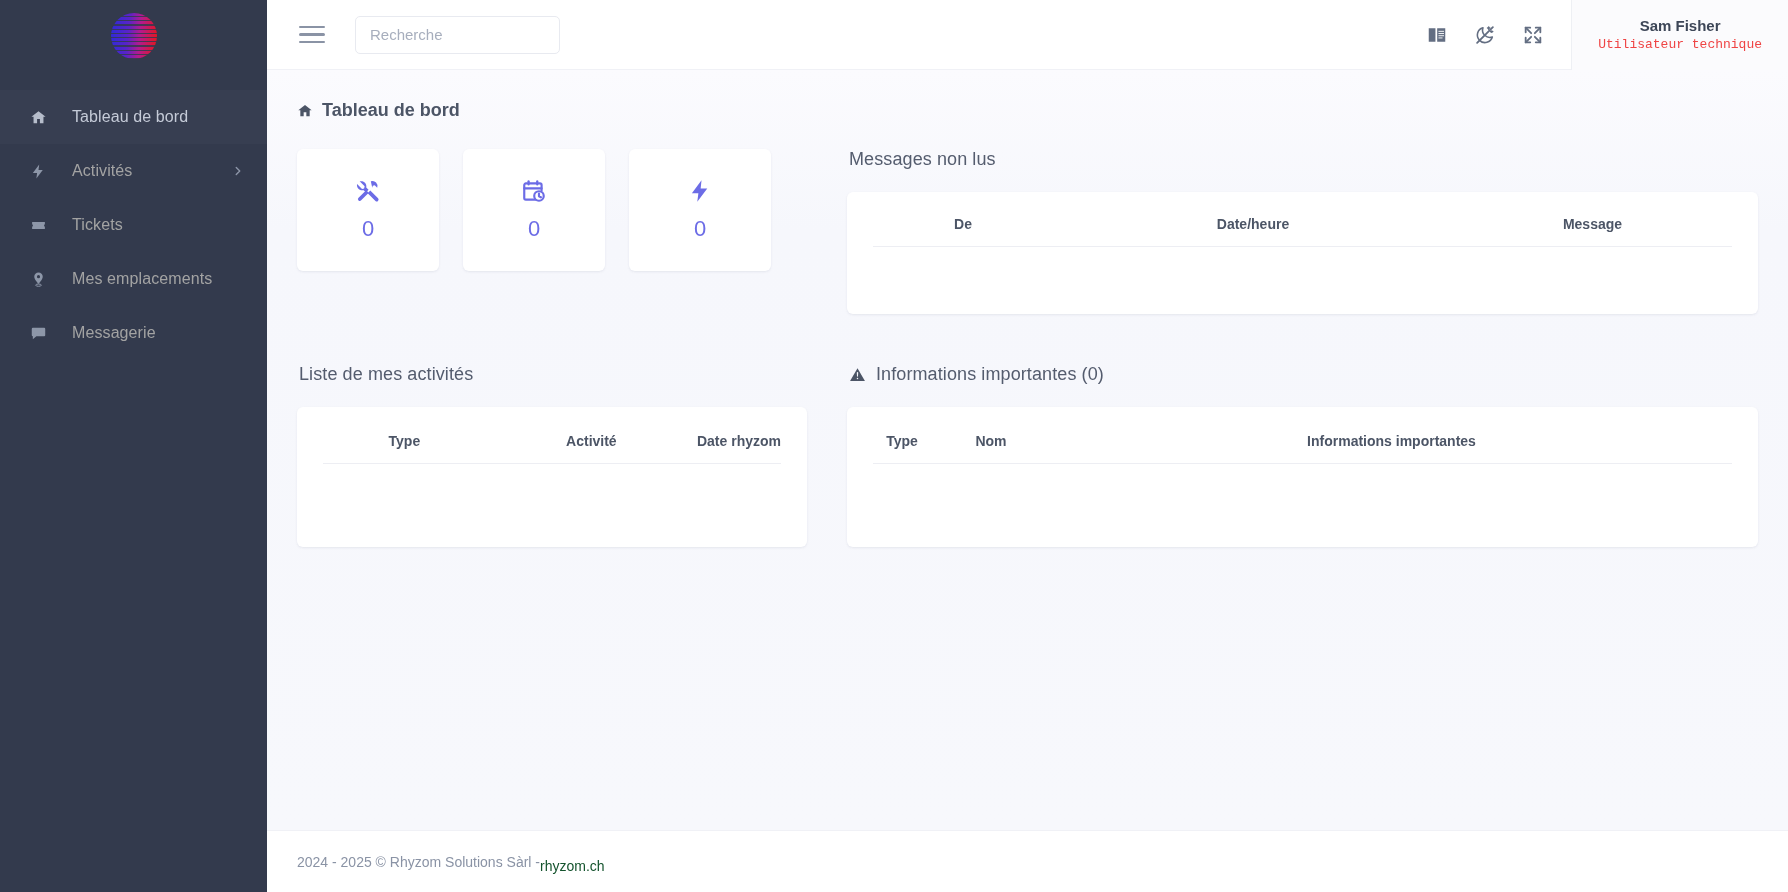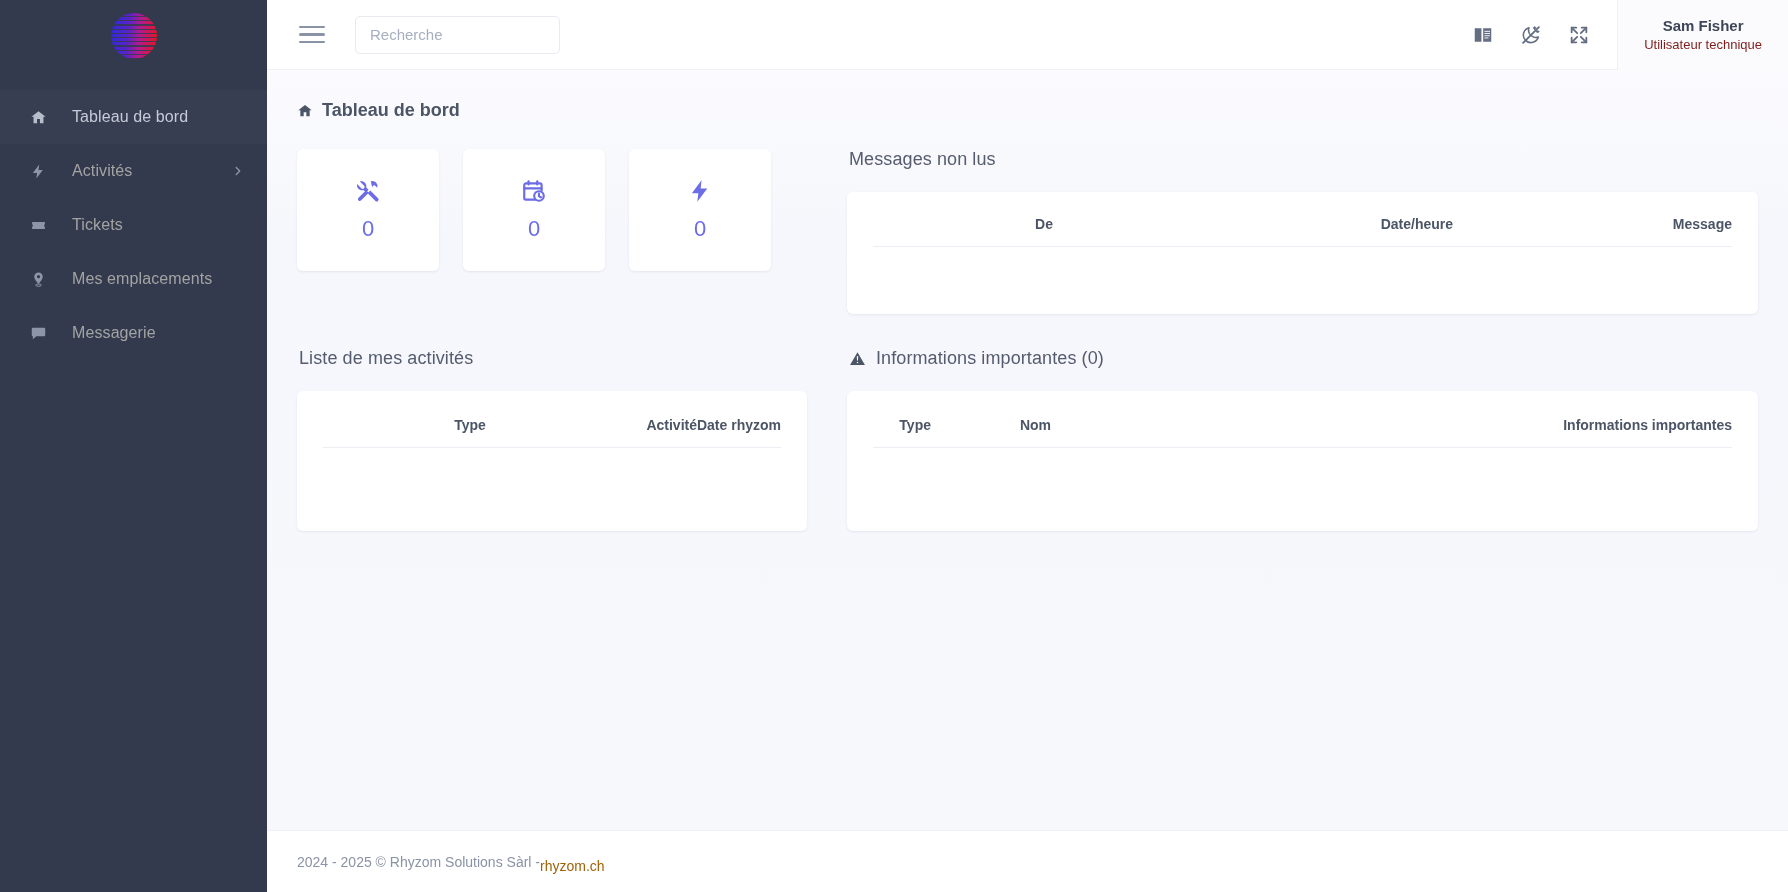--- a/index.html
+++ b/index.html
@@ -85,21 +85,21 @@
   }
   .user-box {
     height:70px; min-width:160px;
     display:flex; flex-direction:column; align-items:center; justify-content:center;
     padding:0 26px; margin-left:14px;
     border-left:1px solid #eef0f4;
     background:#fbfbfd;
     cursor:pointer;
   }
   .user-name { font-size:15px; font-weight:bold; color:#3d4657; line-height:1.35; }
-  .user-role { font-size:13px; color:#7f1d1d; line-height:1.35; }
+  .user-role { font-size:13px; color:#ef4444; line-height:1.35;font-family:Liberation Mono, monospace; }
 
   .content {
     flex:1; overflow:auto; padding:30px 30px 0 30px;
     background:linear-gradient(180deg,#fbfbfe 0%, #f6f7fc 160px, #f7f8fc 100%);
   }
 
   .breadcrumb {
     display:flex; align-items:center; gap:9px;
     font-size:18px; font-weight:bold; color:#4c5566;
     margin:0 0 28px 0;
@@ -131,36 +131,36 @@
   .panel {
     background:#fff; border-radius:6px;
     box-shadow:0 1px 3px rgba(60,72,100,0.06), 0 1px 2px rgba(60,72,100,0.04);
     padding:26px 26px 22px 26px;
   }
   .panel.msg  { height:122px; padding-top:24px; }
   .panel.list { height:140px; }
 
   table { width:100%; border-collapse:collapse; }
   thead th {
-    text-align:right; font-size:14px; font-weight:bold; color:#4c5566;
+    text-align:center; font-size:14px; font-weight:bold; color:#4c5566;
     padding:0 0 14px 0; white-space:nowrap;
   }
   thead tr { border-bottom:1px solid #edeef3; }
   tbody tr { height:30px; }
   tbody td { font-size:14px; color:#6b7385; padding-top:10px; }
 
-  .row2 { margin-top:34px; }
+  .row2 { margin-top:50px; }
 
   .footer {
     height:62px; flex:0 0 62px;
     background:#fff; border-top:1px solid #f0f1f6;
     display:flex; align-items:center; padding:0 30px;
     font-size:14px; color:#8a93a5;
   }
-  .footer a { color:#a16207; text-decoration:none;margin-top:9px; }
+  .footer a { color:#14532d; text-decoration:none;margin-top:9px; }
 </style>
 </head>
 <body>
 
 <div class="app">
 
   <aside class="sidebar">
     <div class="brand">
       <div class="logo"></div>
     </div>

